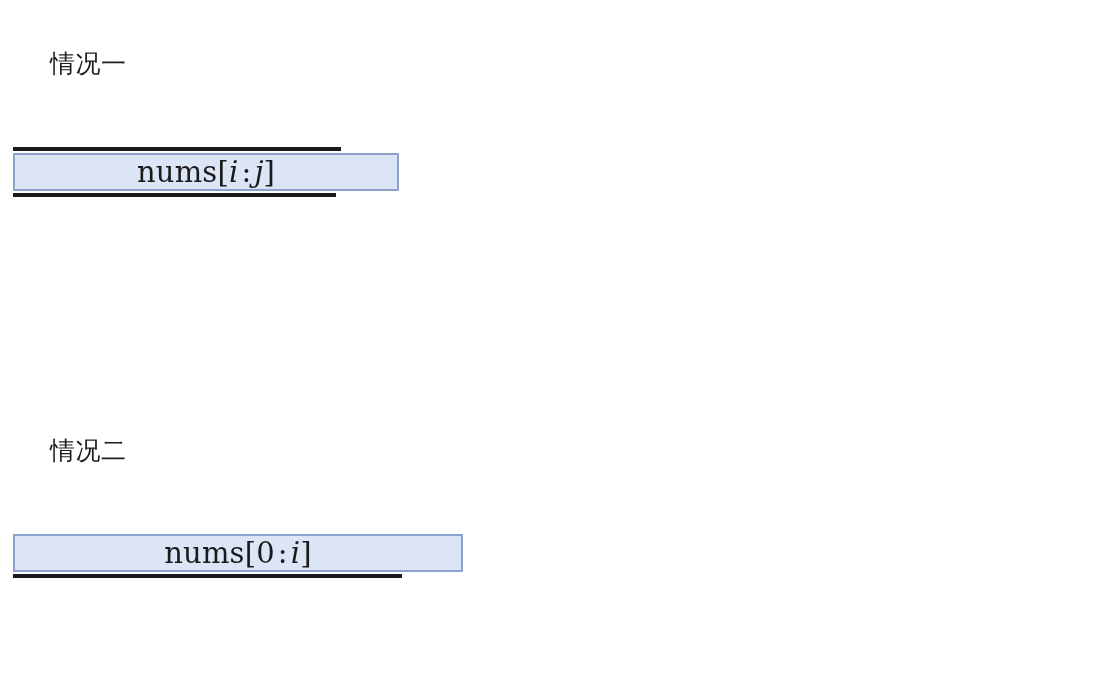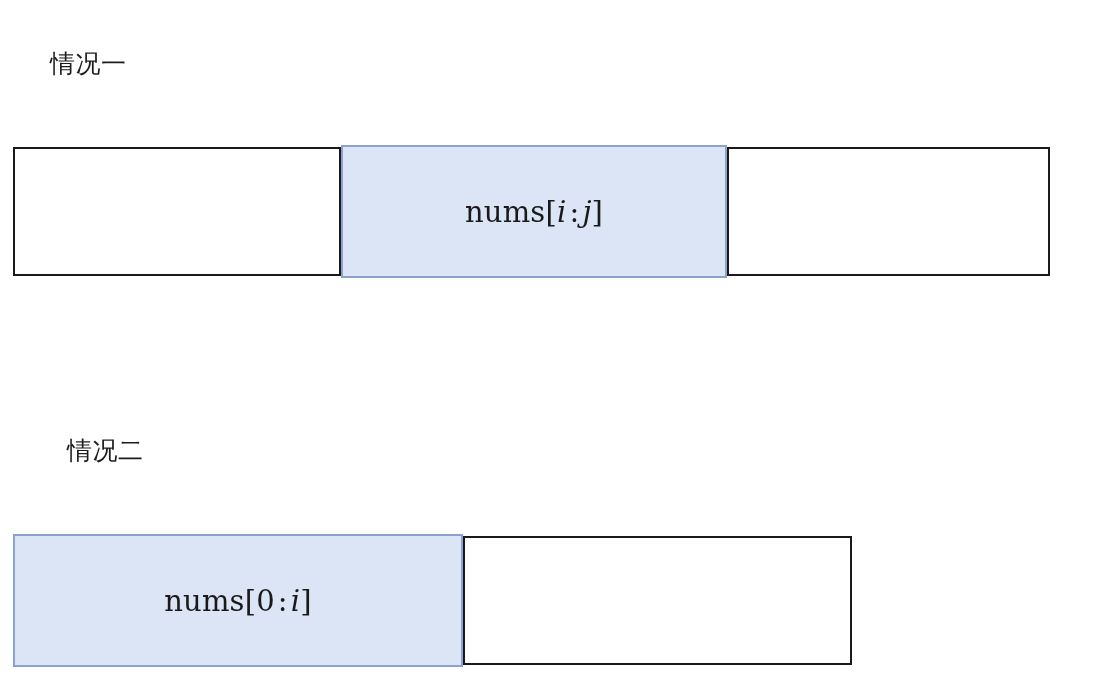--- a/index.html
+++ b/index.html
@@ -30,20 +30,21 @@
     color: #1c1c1c;
     letter-spacing: 0.5px;
     white-space: nowrap;
   }
 
   .bar {
     position: absolute;
     display: flex;
     align-items: stretch;
     box-sizing: border-box;
+    flex-direction: column;
   }
 
   .seg {
     box-sizing: border-box;
     display: flex;
     align-items: center;
     justify-content: center;
     position: relative;
   }
 
@@ -91,21 +92,21 @@
   }
 
   
   #case1-label { top: 48px; }
   #bar1 { top: 145px; left: 13px; width: 1037px; height: 133px; }
   #bar1-seg1 { width: 328px; }
   #bar1-seg2 { width: 386px; }
   #bar1-seg3 { width: 323px; }
 
   
-  #case2-label { top: 435px; margin-left: 17px; }
+  #case2-label { top: 435px; }
   #bar2 { top: 534px; left: 13px; width: 1040px; height: 133px; }
   #bar2-seg1 { width: 450px; }
   #bar2-seg2 { width: 389px; }
   #bar2-seg3 { width: 261px; }
 </style>
 </head>
 <body>
 
 <div class="diagram-block">
 

